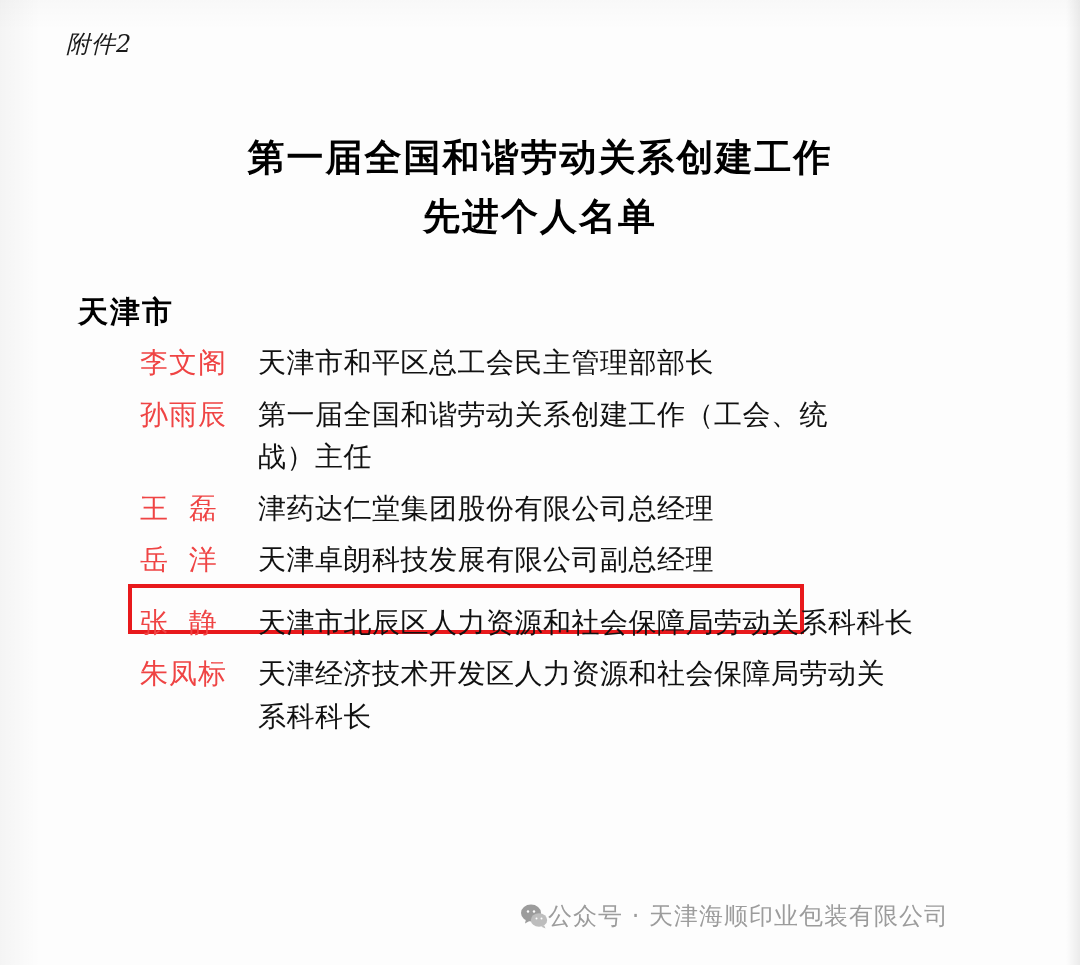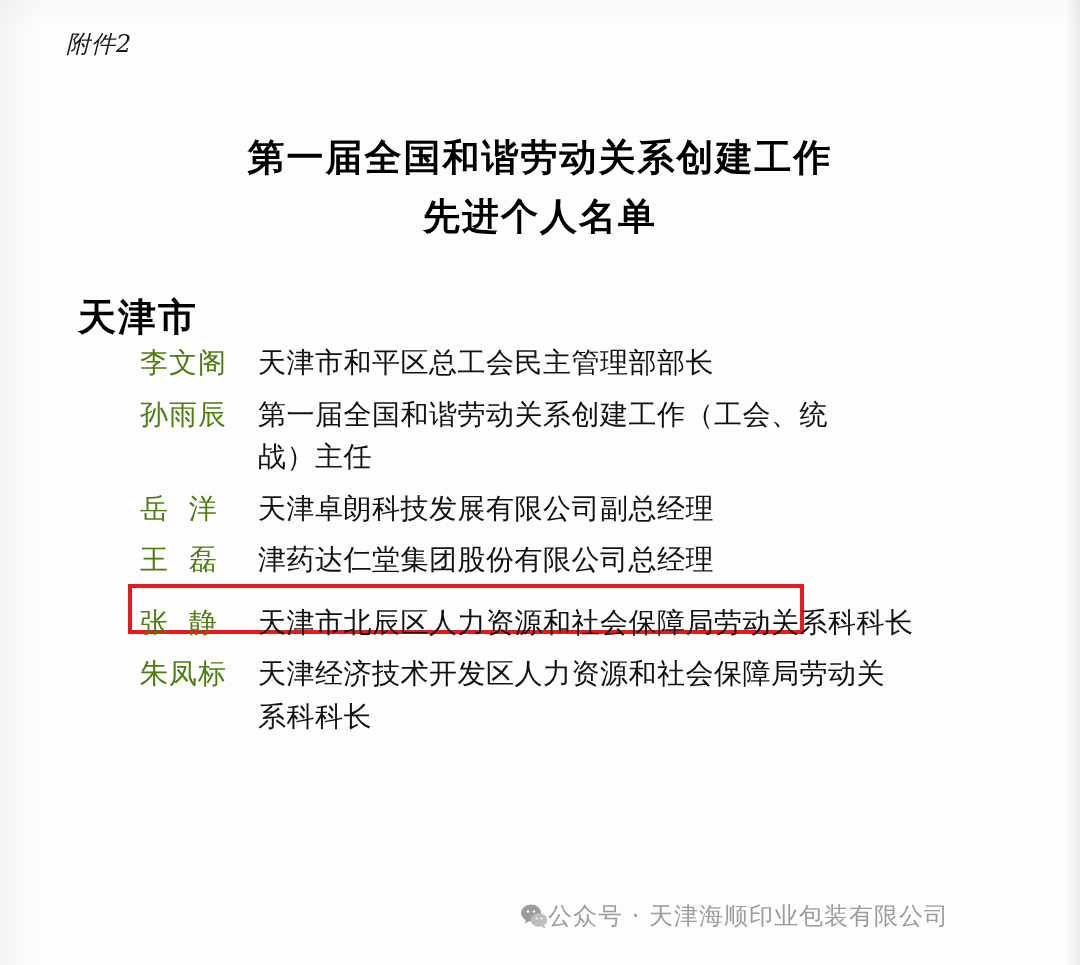--- a/index.html
+++ b/index.html
@@ -52,21 +52,21 @@
     font-family: "DejaVu Serif", serif;
     color: #000000;
   }
   .doc-title .line2 {
     display: block;
   }
   .region-heading {
     position: absolute;
     left: 78px;
     top: 292px;
-    font-size: 38px;
+    font-size: 30px;
     font-weight: bold;
     letter-spacing: 2px;
     font-family: "DejaVu Serif", serif;
     color: #000;
   }
   .entries {
     position: absolute;
     left: 0;
     top: 342px;
     width: 1080px;
@@ -77,21 +77,21 @@
     padding: 0 0 0 140px;
     margin-bottom: 9px;
     position: relative;
   }
   .entry .name {
     flex: 0 0 118px;
     font-size: 28px;
     line-height: 1.5;
     letter-spacing: 1px;
     font-family: "DejaVu Serif", serif;
-    color: #4d7c0f;
+    color: #ef4444;
     white-space: pre;
   }
   .entry .desc {
     flex: 1 1 auto;
     font-size: 28px;
     line-height: 1.52;
     letter-spacing: 0.5px;
     font-family: "DejaVu Serif", serif;
     color: #111;
     max-width: 720px;
@@ -167,30 +167,30 @@
 
     <div class="entry">
       <div class="name">孙雨辰</div>
       <div class="desc">
         <span>第一届全国和谐劳动关系创建工作（工会、统</span>
         <span class="cont">战）主任</span>
       </div>
     </div>
 
     <div class="entry">
+      <div class="name">王  磊</div>
+      <div class="desc">
+        <span>津药达仁堂集团股份有限公司总经理</span>
+      </div>
+    </div>
+
+    <div class="entry">
       <div class="name">岳  洋</div>
       <div class="desc">
         <span>天津卓朗科技发展有限公司副总经理</span>
-      </div>
-    </div>
-
-    <div class="entry">
-      <div class="name">王  磊</div>
-      <div class="desc">
-        <span>津药达仁堂集团股份有限公司总经理</span>
       </div>
     </div>
 
     <div class="entry highlighted">
       <div class="highlight-box" style="border-color: rgb(232, 25, 28);"></div>
     </div>
 
     <div class="entry">
       <div class="name">张  静</div>
       <div class="desc">

